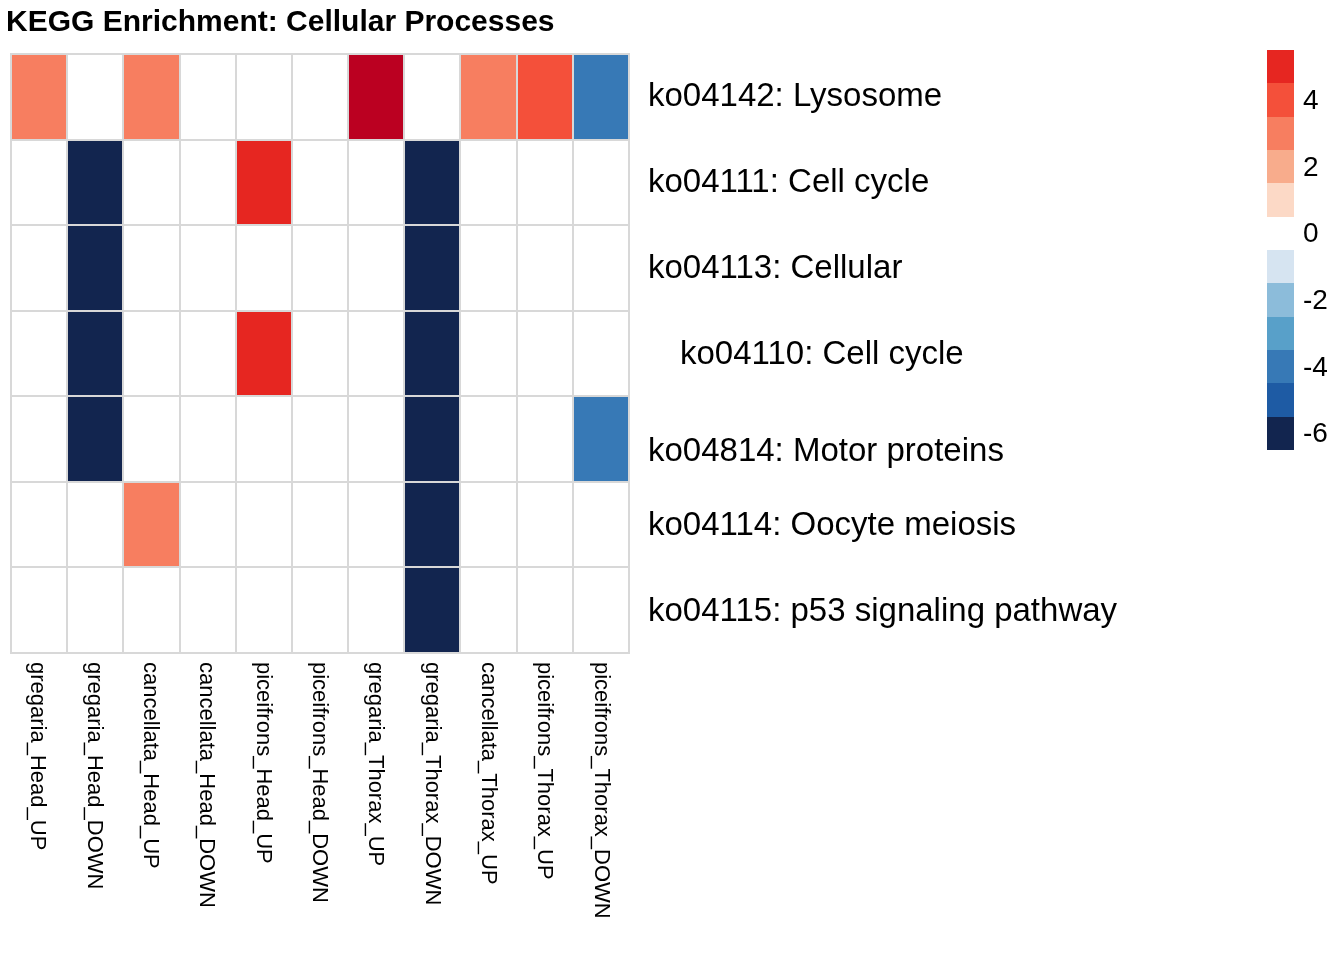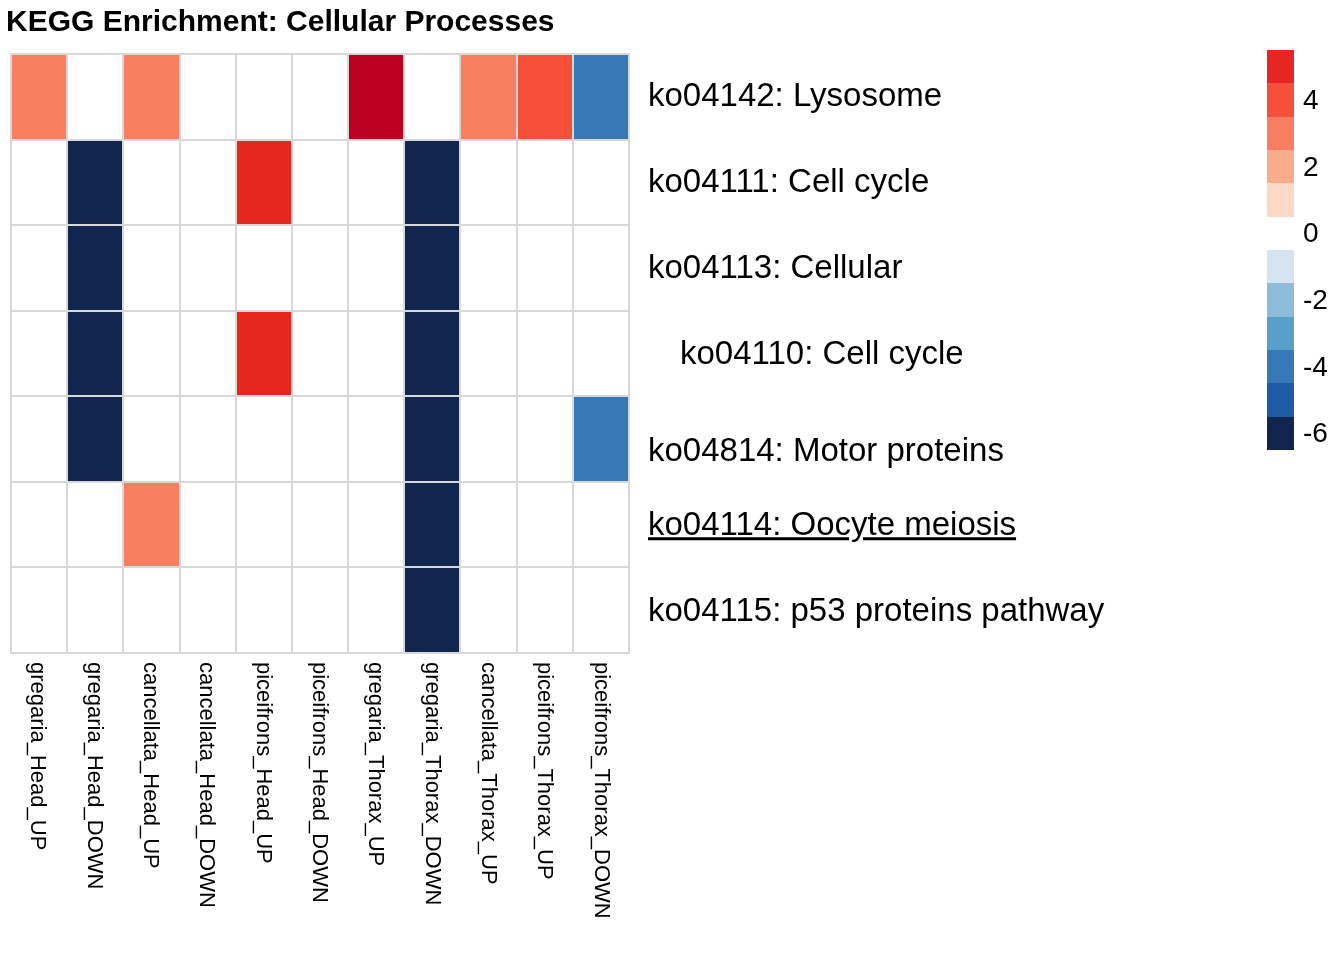--- a/index.html
+++ b/index.html
@@ -156,22 +156,22 @@
       <div class="cell"></div>
       <div class="cell"></div>
       <div class="cell"></div>
     </div>
   <div id="row-labels">
       <div class="row-label" style="top: 95.9286px;">ko04142: Lysosome</div>
       <div class="row-label" style="top: 181.786px;">ko04111: Cell cycle</div>
       <div class="row-label" style="top: 267.643px;">ko04113: Cellular</div>
       <div class="row-label" style="top: 353.5px; margin-left: 32px;">ko04110: Cell cycle</div>
       <div class="row-label" style="top: 439.357px; margin-top: 12px;">ko04814: Motor proteins</div>
-      <div class="row-label" style="top: 525.214px; text-decoration: underline;">ko04114: Oocyte meiosis</div>
-      <div class="row-label" style="top: 611.071px;">ko04115: p53 proteins pathway</div>
+      <div class="row-label" style="top: 525.214px;">ko04114: Oocyte meiosis</div>
+      <div class="row-label" style="top: 611.071px;">ko04115: p53 signaling pathway</div>
     </div>
   <div id="col-labels">
       <div class="col-label" style="left: 38.1818px;">gregaria_Head_UP</div>
       <div class="col-label" style="left: 94.5455px;">gregaria_Head_DOWN</div>
       <div class="col-label" style="left: 150.909px;">cancellata_Head_UP</div>
       <div class="col-label" style="left: 207.273px;">cancellata_Head_DOWN</div>
       <div class="col-label" style="left: 263.636px;">piceifrons_Head_UP</div>
       <div class="col-label" style="left: 320px;">piceifrons_Head_DOWN</div>
       <div class="col-label" style="left: 376.364px;">gregaria_Thorax_UP</div>
       <div class="col-label" style="left: 432.727px;">gregaria_Thorax_DOWN</div>

